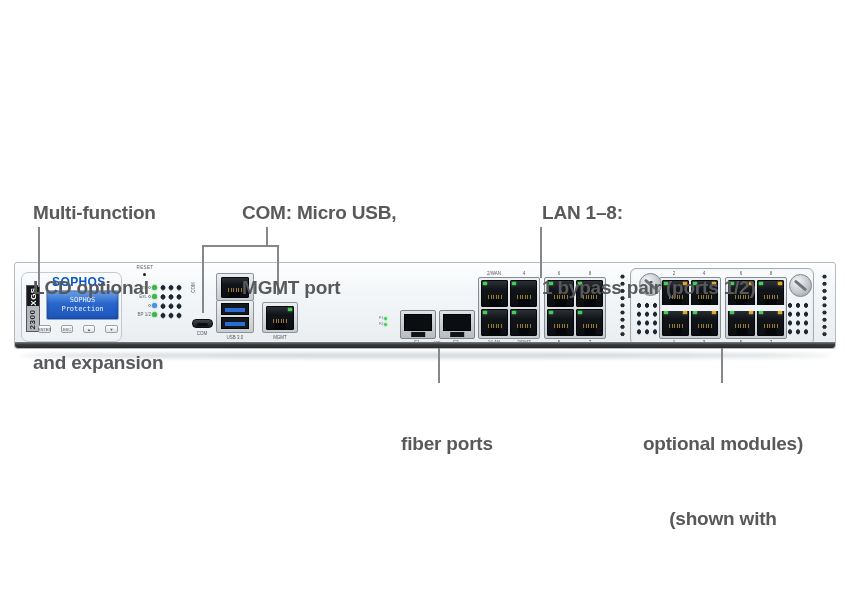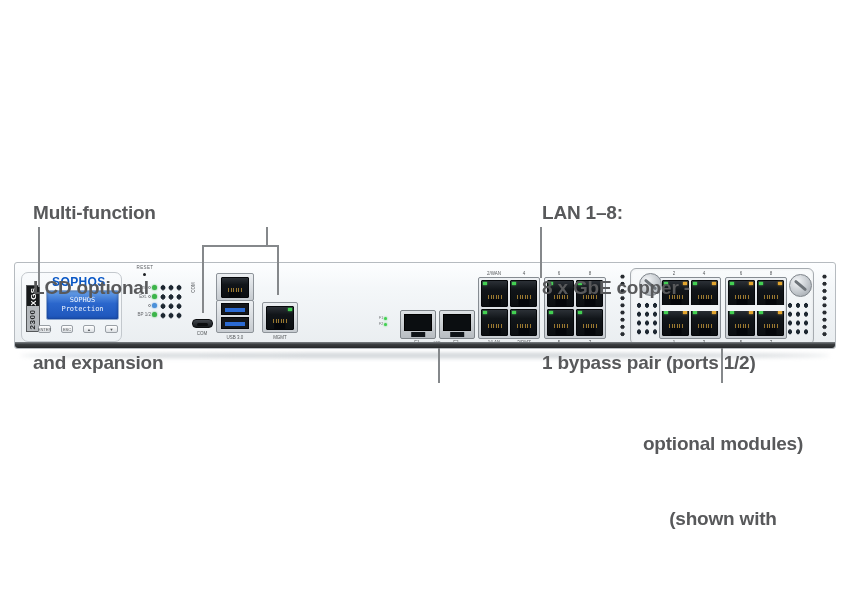--- a/index.html
+++ b/index.html
@@ -131,24 +131,25 @@
 <body>
 
 <div class="canvas">
 
   <div class="ann" style="left:33px; top:150px;">
     <div>Multi-function</div>
     <div>LCD optional</div>
     <div>and expansion</div>
   </div>
   <div class="ann" style="left:242px; top:150px;">
+    <div>COM: Micro USB,</div>
+    <div>MGMT port</div>
   </div>
   <div class="ann" style="left:542px; top:150px;">
     <div>LAN 1–8:</div>
-    <div>8 x GbE copper -</div>
     <div>1 bypass pair (ports 1/2)</div>
   </div>
 
   <div class="lineV" style="left:38px;  top:227px; height:60px;"></div>
   <div class="lineV" style="left:266px; top:227px; height:20px;"></div>
   <div class="lineH" style="left:202px; top:245px; width:77px;"></div>
   <div class="lineV" style="left:202px; top:245px; height:68px;"></div>
   <div class="lineV" style="left:277px; top:245px; height:50px;"></div>
   <div class="lineV" style="left:540px; top:227px; height:51px;"></div>
   <div class="lineV" style="left:438px; top:348px; height:35px;"></div>
@@ -345,19 +346,20 @@
     <div class="tiny" style="left:674px; top:77px; z-index:2;">3</div>
     <div class="tiny" style="left:711px; top:77px; z-index:2;">5</div>
     <div class="tiny" style="left:741px; top:77px; z-index:2;">7</div>
 
     <div class="ventcol" style="left:806px; top:10px; height:65px;"></div>
 
     <div class="device-strip"></div>
   </div>
 
   <div class="ann center" style="left:322px; top:381px; width:250px;">
+    <div>fiber ports</div>
   </div>
   <div class="ann center" style="left:598px; top:381px; width:250px;">
     <div>optional modules)</div>
     <div>(shown with</div>
   </div>
 
 </div>
 
 </body></html>

